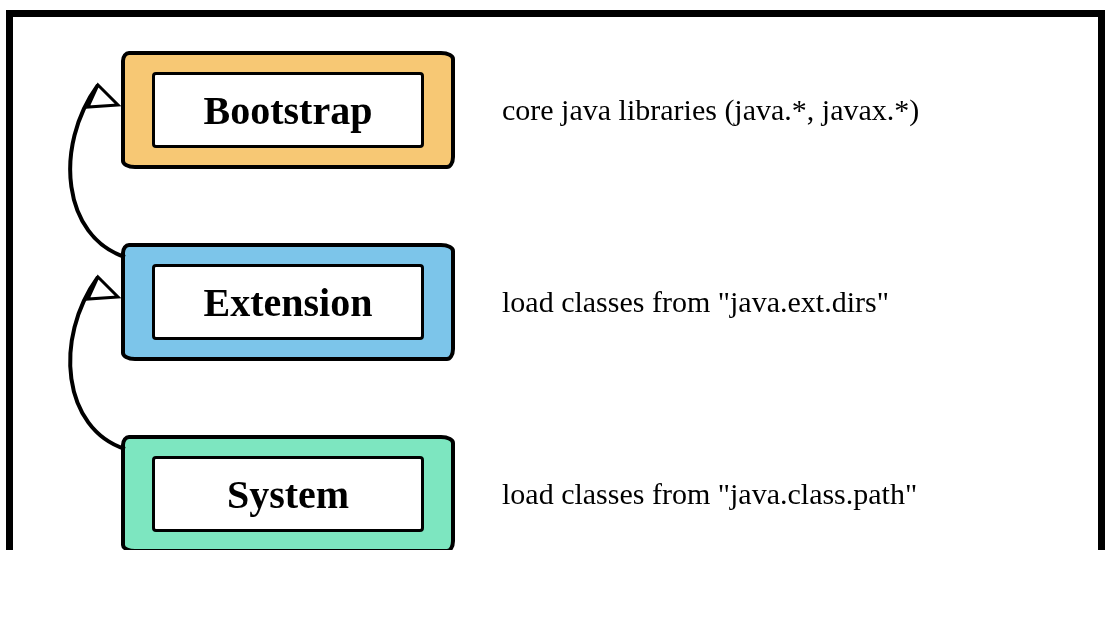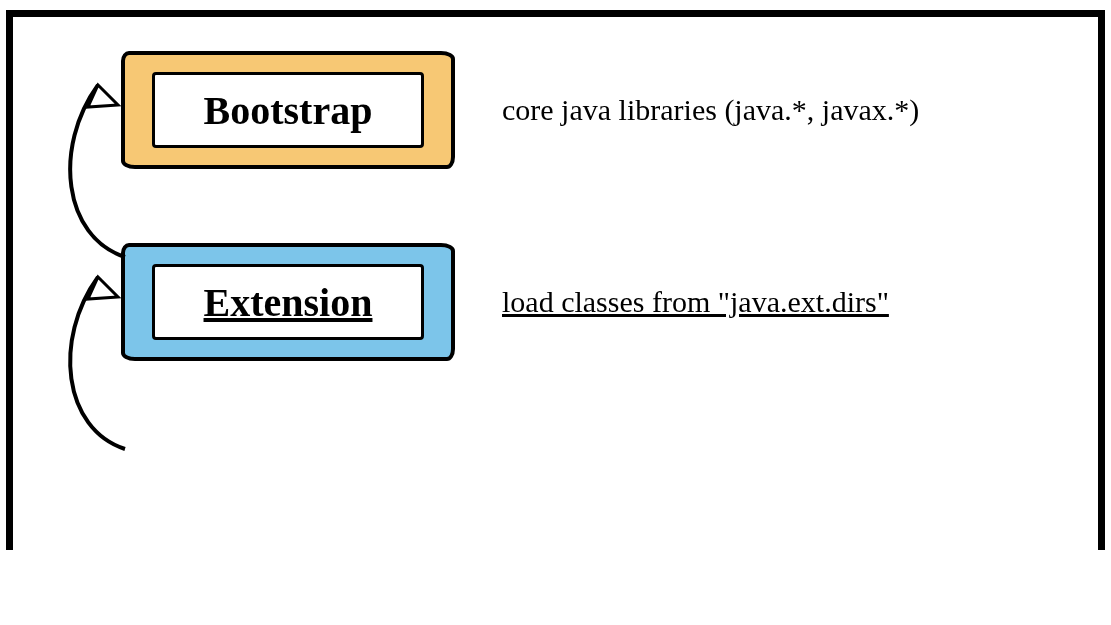--- a/index.html
+++ b/index.html
@@ -23,21 +23,21 @@
     background: #fff;
     overflow: hidden;
   }
   .row {
     position: absolute;
     left: 0; right: 0;
     display: flex;
     align-items: center;
   }
   .row.r1 { top: 34px; }
-  .row.r2 { top: 226px; text-decoration: underline; }
+  .row.r2 { top: 226px; }
   .row.r3 { top: 418px; }
 
   .node {
     position: relative;
     margin-left: 108px;
     width: 326px;
     height: 110px;
     border: 4px solid #000;
     border-radius: 8px 14px 8px 14px / 10px 8px 12px 8px;
     display: flex;
@@ -97,20 +97,26 @@
       <div class="desc">core java libraries (java.*, javax.*)</div>
     </div>
 
     <div class="row r2">
       <div class="node c2">
         <div class="inner">Extension</div>
       </div>
       <div class="desc">load classes from "java.ext.dirs"</div>
     </div>
 
+    <div class="row r3">
+      <div class="node c3">
+        <div class="inner">System</div>
+      </div>
+      <div class="desc">load classes from "java.class.path"</div>
+    </div>
 
     <svg class="arrow" style="left:30px; top:40px; width:120px; height:220px;">
       <path d="M 82 200 C 20 180, 10 90, 55 28"></path>
       <polygon class="head" points="55,28 75,48 45,50"></polygon>
     </svg>
 
     <svg class="arrow" style="left:30px; top:232px; width:120px; height:220px;">
       <path d="M 82 200 C 20 180, 10 90, 55 28"></path>
       <polygon class="head" points="55,28 75,48 45,50"></polygon>
     </svg>

